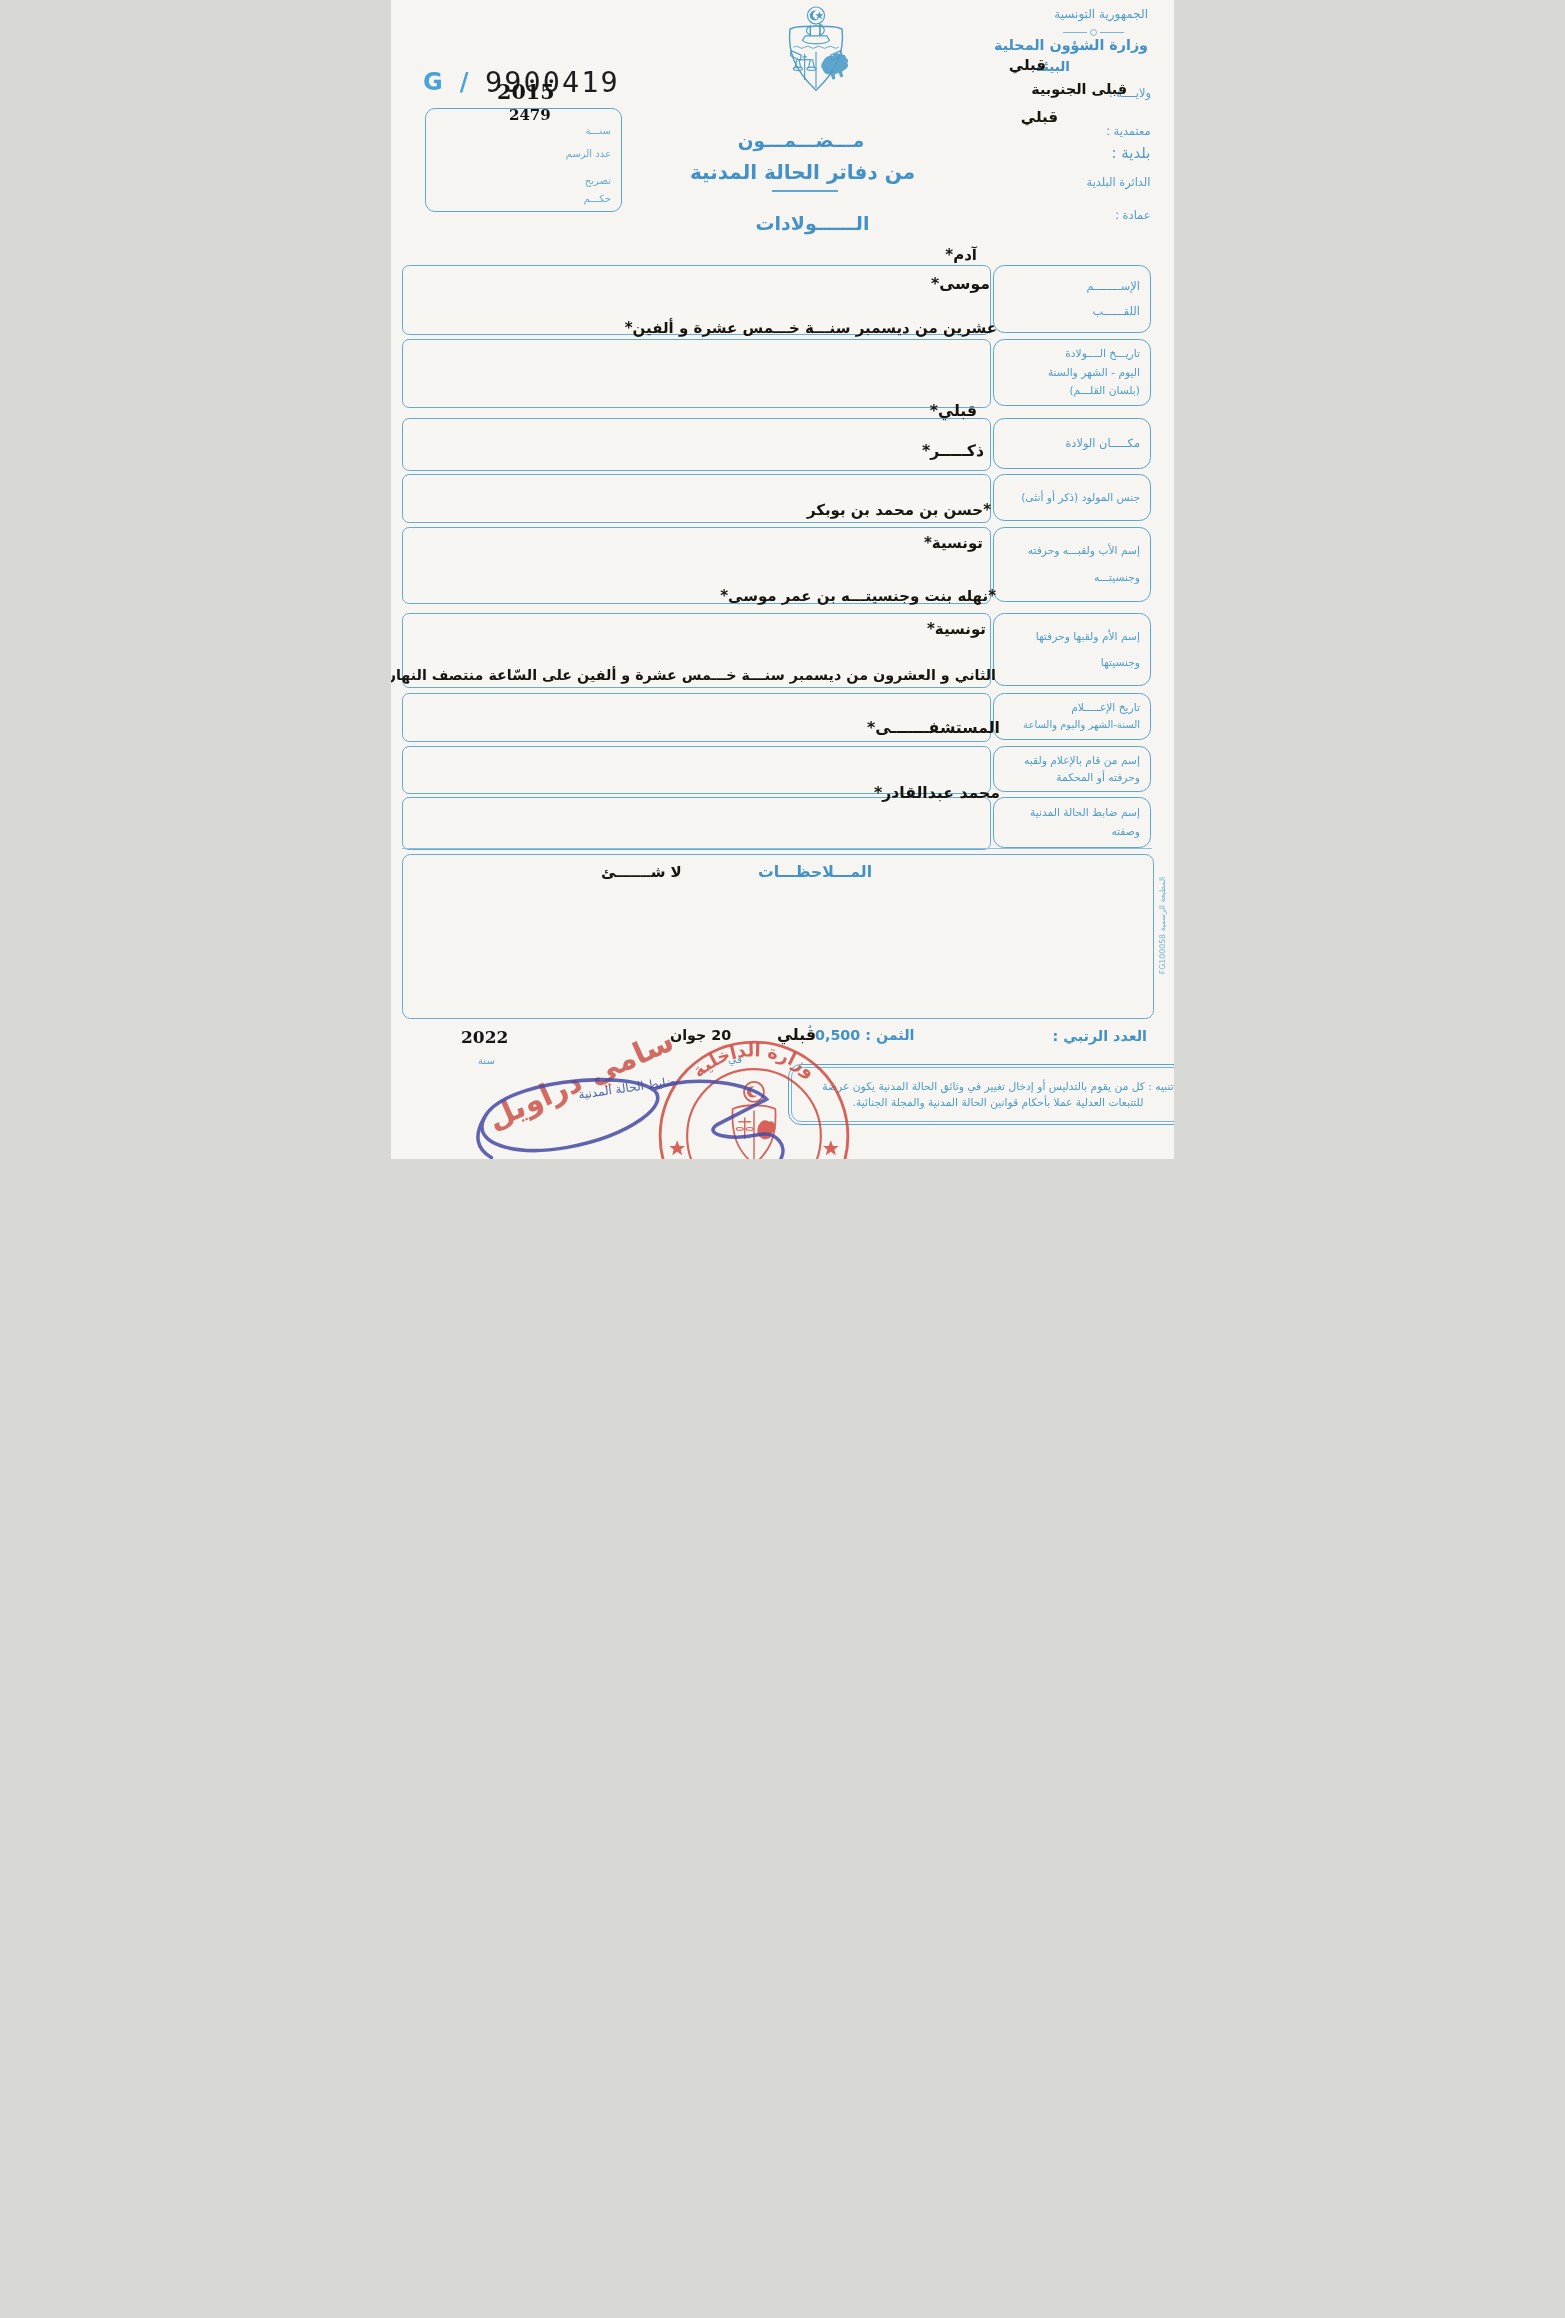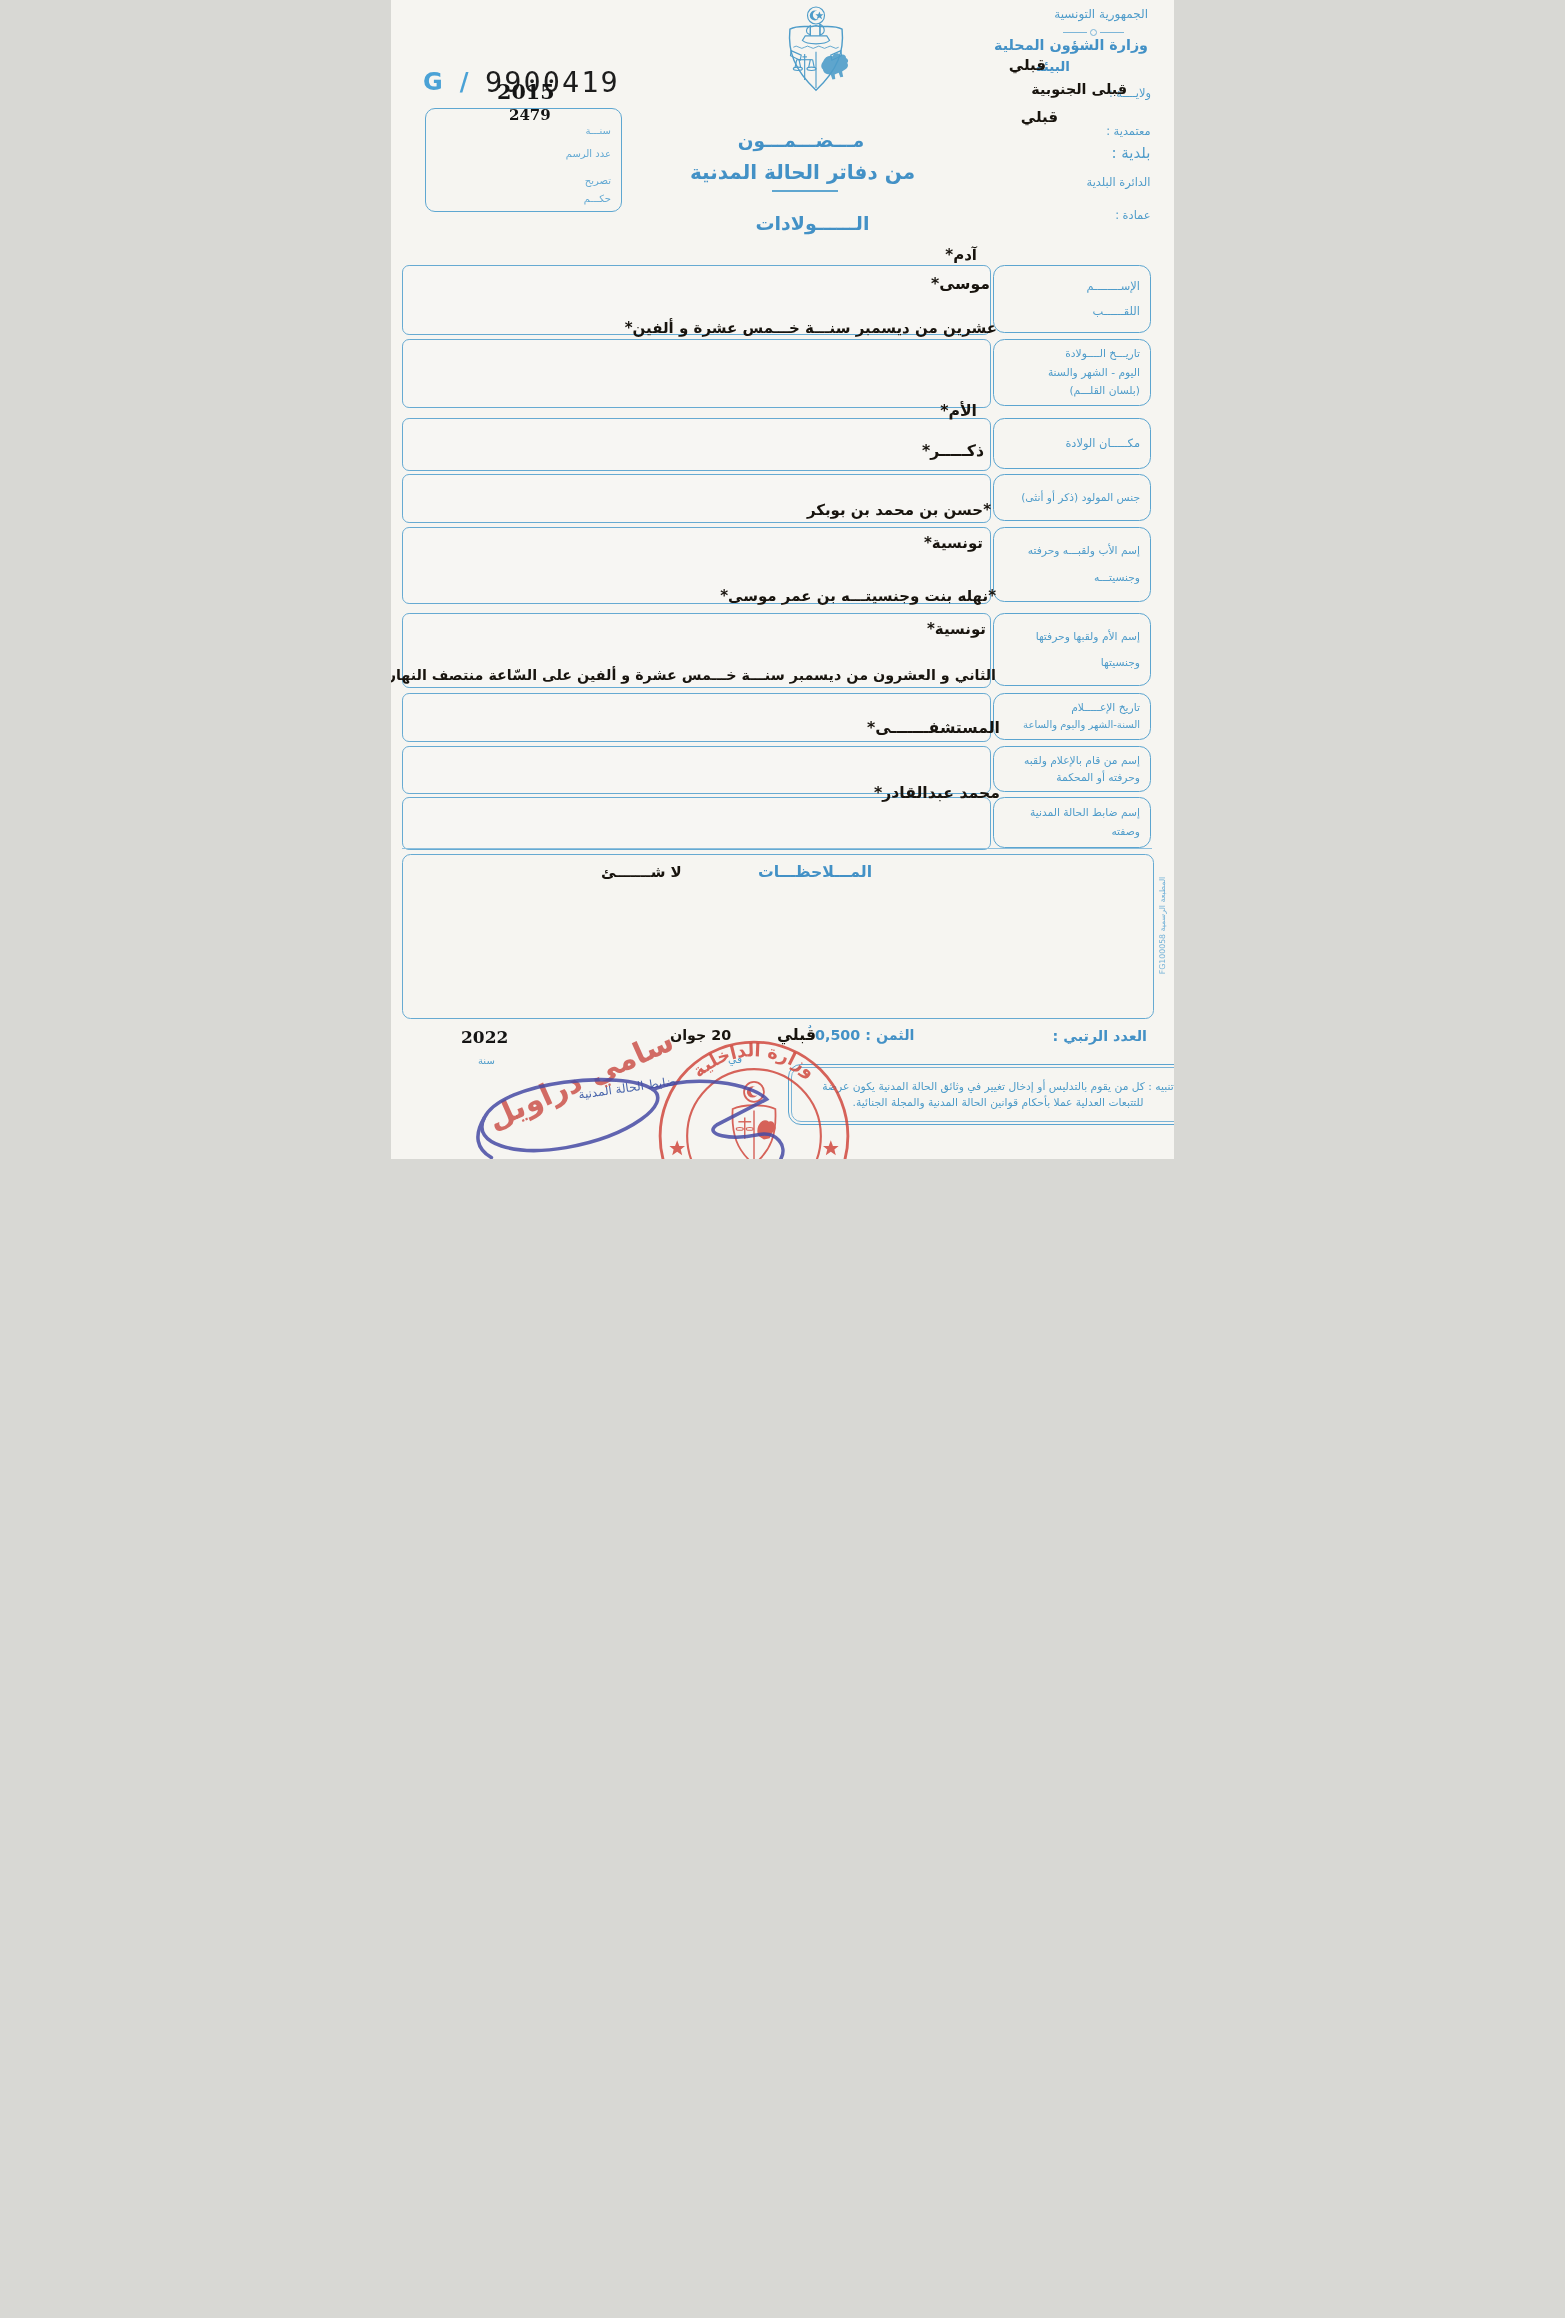--- a/index.html
+++ b/index.html
@@ -142,21 +142,21 @@
 
   <div class="vbox" style="top:797px;height:51px;"></div>
   <div class="lbox" style="top:797px;height:51px;">
     <div>إسم ضابط الحالة المدنية</div>
     <div>وصفته</div>
   </div>
 
   <div class="abs rtl stampblk" style="right:197px;top:246px;font-size:15px;">آدم*</div>
   <div class="abs rtl stampblk" style="right:184px;top:274px;font-size:15.7px;">موسى*</div>
   <div class="abs rtl stampblk" style="right:177px;top:319px;font-size:15px;">عشرين من ديسمبر سنـــة خـــمس عشرة و ألفين*</div>
-  <div class="abs rtl stampblk" style="right:197px;top:401px;font-size:15.7px;">الأم*</div>
+  <div class="abs rtl stampblk" style="right:197px;top:401px;font-size:15.7px;">قبلي*</div>
   <div class="abs rtl stampblk" style="right:190px;top:441px;font-size:15.7px;">ذكـــــر*</div>
   <div class="abs rtl stampblk" style="right:183px;top:501px;font-size:15px;">*حسن بن محمد بن بوبكر</div>
   <div class="abs rtl stampblk" style="right:191px;top:534px;font-size:15px;">تونسية*</div>
   <div class="abs rtl stampblk" style="right:178px;top:587px;font-size:15px;">*نهله بنت وجنسيتـــه بن عمر موسى*</div>
   <div class="abs rtl stampblk" style="right:188px;top:620px;font-size:15px;">تونسية*</div>
   <div class="abs rtl stampblk" style="right:178px;top:667px;font-size:14.3px;">الثاني و العشرون من ديسمبر سنـــة خـــمس عشرة و ألفين على السّاعة منتصف النهار*</div>
   <div class="abs rtl stampblk" style="right:174px;top:718px;font-size:15.7px;">المستشفـــــــى*</div>
   <div class="abs rtl stampblk" style="right:174px;top:783px;font-size:15.7px;">محمد عبدالقادر*</div>
 
   <div class="thinline" style="left:10.7px;top:848px;width:750px;"></div>

